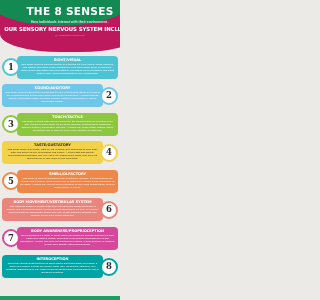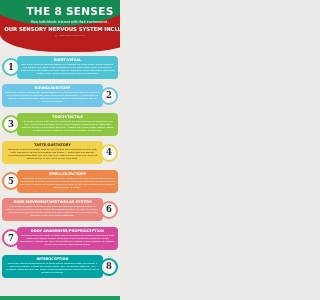--- a/index.html
+++ b/index.html
@@ -10,21 +10,21 @@
     overflow:hidden;
     position:relative;
   }
   #infographic { width:120px; height:300px; position:relative; background:#edebe7; }
 
   
   .header {
     position:relative;
     width:140px;
     height:52px;
-    background:#b91c1c;
+    background:#be185d;
     border-bottom-left-radius:60px 18px;
     border-bottom-right-radius:60px 18px;
     overflow:hidden;
     text-align:center;
   }
   .header-arc {
     position:absolute;
     left:-14px; top:-30px;
     width:148px; height:56px;
     background:#13措;

